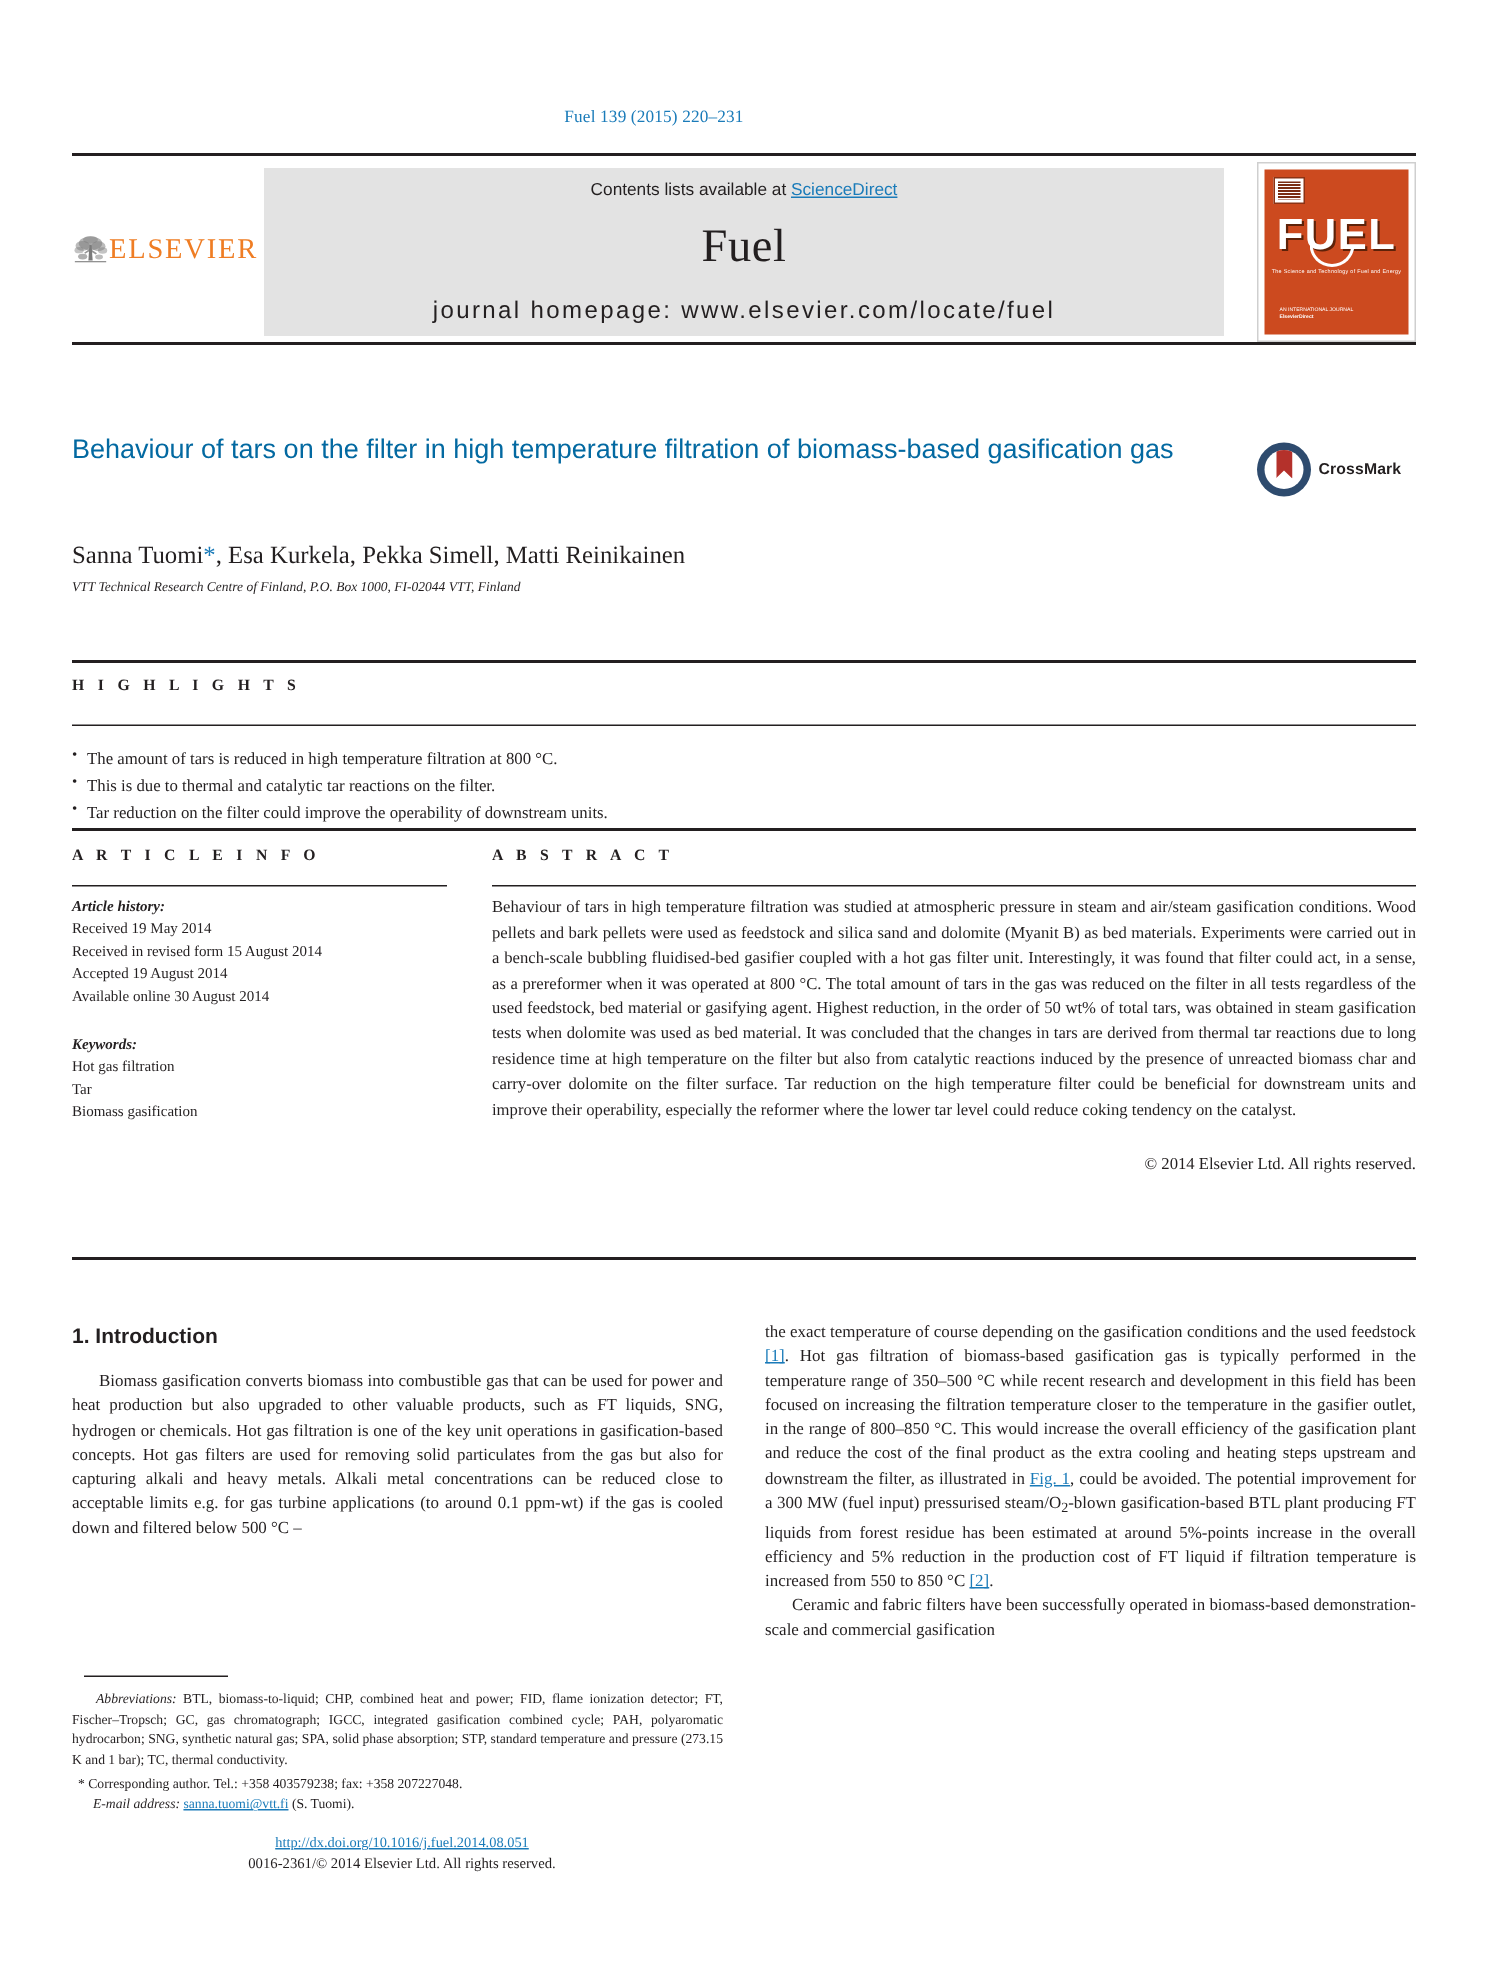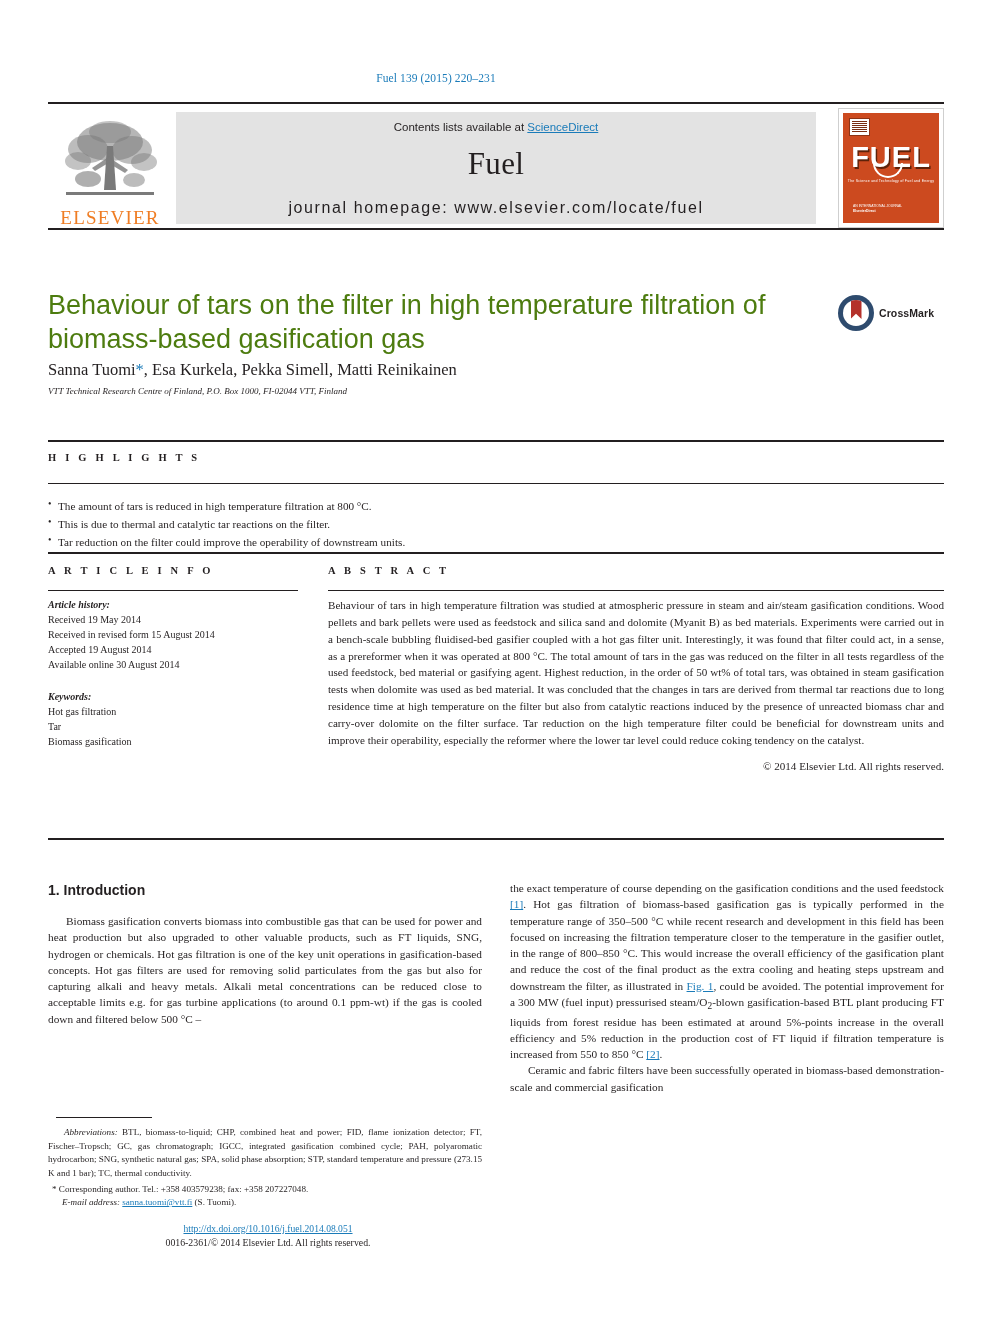--- a/index.html
+++ b/index.html
@@ -20,21 +20,21 @@
   }
 
   
   .masthead {
     position:absolute; left:48px; top:102px; width:896px; height:128px;
     border-top:2px solid #231f20; border-bottom:2px solid #231f20;
     box-sizing:border-box;
   }
   .elsevier-logo {
     position:absolute; left:0; top:2px; width:124px; height:124px;
-    display:flex; flex-direction:column; align-items:center; justify-content:flex-end;
+    display:flex; flex-direction:row; align-items:center; justify-content:flex-end;
     padding-bottom:3px; box-sizing:border-box;
   }
   .tree-svg { width:104px; height:92px; display:block; }
   .elsevier-word {
     font-family:"Liberation Serif", serif; font-size:19px;
     letter-spacing:1.2px; color:#ef7d24; line-height:1;
   }
   .mast-center {
     position:absolute; left:128px; top:8px; width:640px; height:112px;
     background:#e3e3e3; text-align:center; box-sizing:border-box;
@@ -84,21 +84,21 @@
     letter-spacing:.2px;
   }
   .cover-foot {
     position:absolute; left:10px; bottom:9px; font-size:3.4px; color:#fff;
     font-family:"Liberation Sans", sans-serif; line-height:1.5;
   }
 
   
   .title {
     position:absolute; left:48px; top:288px; width:780px;
-    font-size:27px; line-height:1.26; color:#4d7c0f;
+    font-size:18px; line-height:1.26; color:#0369a1;
     font-family:"Liberation Sans", sans-serif; font-weight:normal;
   }
   .authors {
     position:absolute; left:48px; top:360px; width:800px;
     font-size:16.5px; color:#231f20; font-family:"Liberation Serif", serif;
   }
   .authors .star { color:#1a7bb9; }
   .affil {
     position:absolute; left:48px; top:386px; width:800px;
     font-size:9px; font-style:italic; color:#231f20;
@@ -154,21 +154,21 @@
     font-size:10px; line-height:1.5; color:#231f20;
     font-family:"Liberation Serif", serif;
   }
   .ainfo .it { font-style:italic; font-weight:bold; }
   .kw { margin-top:17px; }
   .abstract {
     position:absolute; left:328px; top:597px; width:616px;
     font-size:11.1px; line-height:1.52; color:#231f20;
     text-align:justify; font-family:"Liberation Serif", serif;
   }
-  .copyline { text-align:right; margin-top:9px; }
+  .copyline { text-align:right; margin-top:19px; }
 
   
   .col {
     position:absolute; top:880px; width:434px;
     font-size:11.3px; line-height:1.44; text-align:justify;
     color:#231f20; font-family:"Liberation Serif", serif;
   }
   .col-left  { left:48px; }
   .col-right { left:510px; }
   .h2 {

